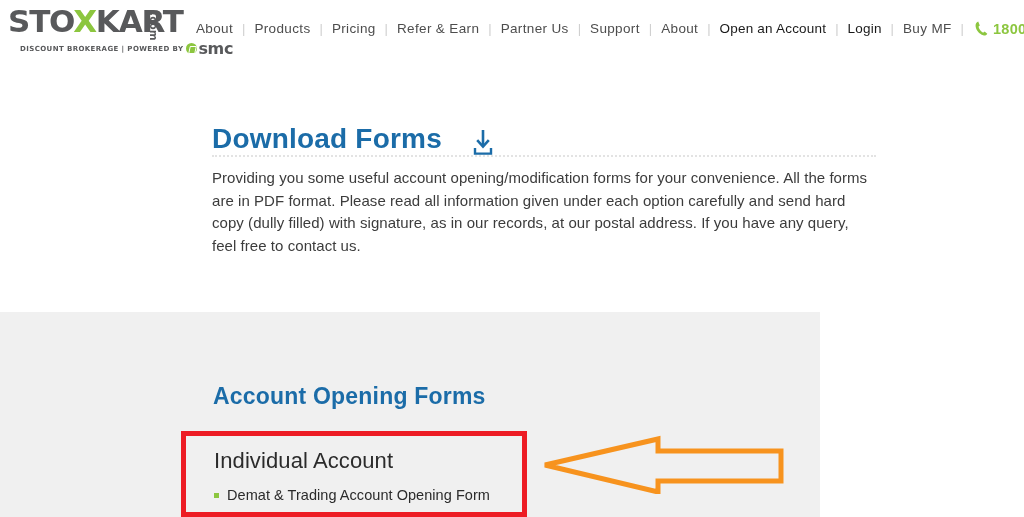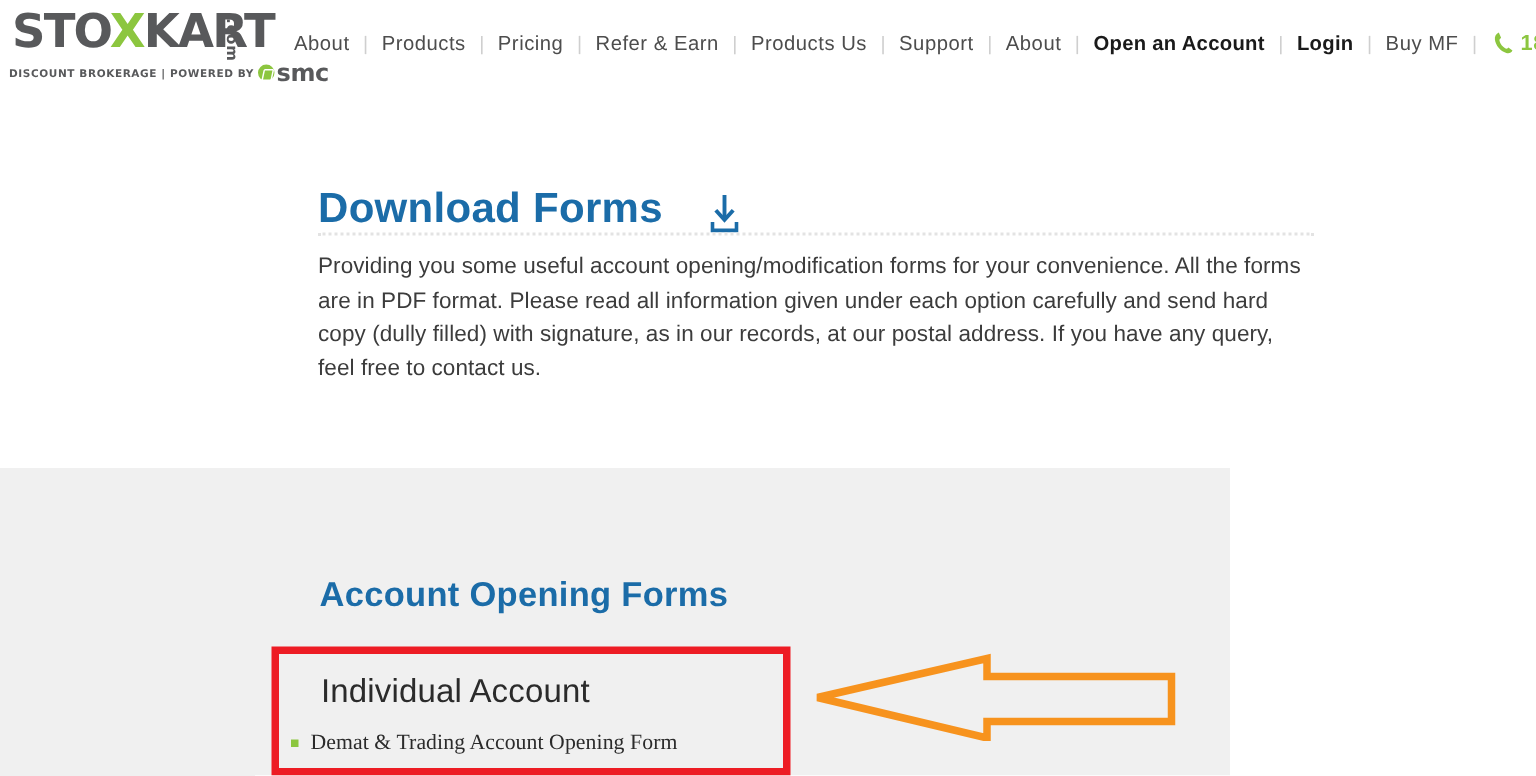--- a/index.html
+++ b/index.html
@@ -59,21 +59,21 @@
     font-weight: bold;
     font-size: 10px;
     color: #58595b;
     letter-spacing: 0.5px;
     transform: rotate(90deg);
     transform-origin: left top;
     white-space: nowrap;
   }
   .logo-tagline {
     position: absolute;
-    left: 0;
+    left: 14px;
     top: 33px;
     font-family: "DejaVu Sans", sans-serif;
     font-weight: bold;
     font-size: 7px;
     letter-spacing: 0.4px;
     color: #58595b;
     white-space: nowrap;
     display: flex;
     align-items: center;
     gap: 3px;
@@ -121,21 +121,21 @@
   }
   .nav-item {
     font-size: 13.5px;
     color: #4d4d4d;
     letter-spacing: 0.35px;
     padding: 0 0;
     cursor: pointer;
   }
   .nav-item.strong {
     color: #1a1a1a;
-    font-weight: bold;
+    font-weight: normal;
     letter-spacing: 0.2px;
   }
   .nav-sep {
     color: #cfcfcf;
     font-size: 13px;
     padding: 0 9px;
   }
   .nav-phone {
     display: flex;
     align-items: center;
@@ -240,26 +240,25 @@
   .card-title {
     position: absolute;
     left: 214px;
     top: 136px;
     font-size: 22px;
     color: #2b2b2b;
     letter-spacing: 0.1px;
   }
   .form-list {
     position: absolute;
-    left: 194px;
+    left: 214px;
     top: 174px;
     margin: 0;
     padding: 0;
     list-style: none;
-    font-family: Liberation Serif, serif;
   }
   .form-list li {
     display: flex;
     align-items: center;
     gap: 8px;
     font-size: 14.5px;
     color: #2b2b2b;
     letter-spacing: 0.05px;
     line-height: 18px;
   }
@@ -303,21 +302,21 @@
 
   <nav class="nav">
     <span class="nav-item">About</span>
     <span class="nav-sep">|</span>
     <span class="nav-item">Products</span>
     <span class="nav-sep">|</span>
     <span class="nav-item">Pricing</span>
     <span class="nav-sep">|</span>
     <span class="nav-item">Refer &amp; Earn</span>
     <span class="nav-sep">|</span>
-    <span class="nav-item">Products Us</span>
+    <span class="nav-item">Partner Us</span>
     <span class="nav-sep">|</span>
     <span class="nav-item">Support</span>
     <span class="nav-sep">|</span>
     <span class="nav-item">About</span>
     <span class="nav-sep">|</span>
     <span class="nav-item strong">Open an Account</span>
     <span class="nav-sep">|</span>
     <span class="nav-item strong">Login</span>
     <span class="nav-sep">|</span>
     <span class="nav-item">Buy MF</span>

